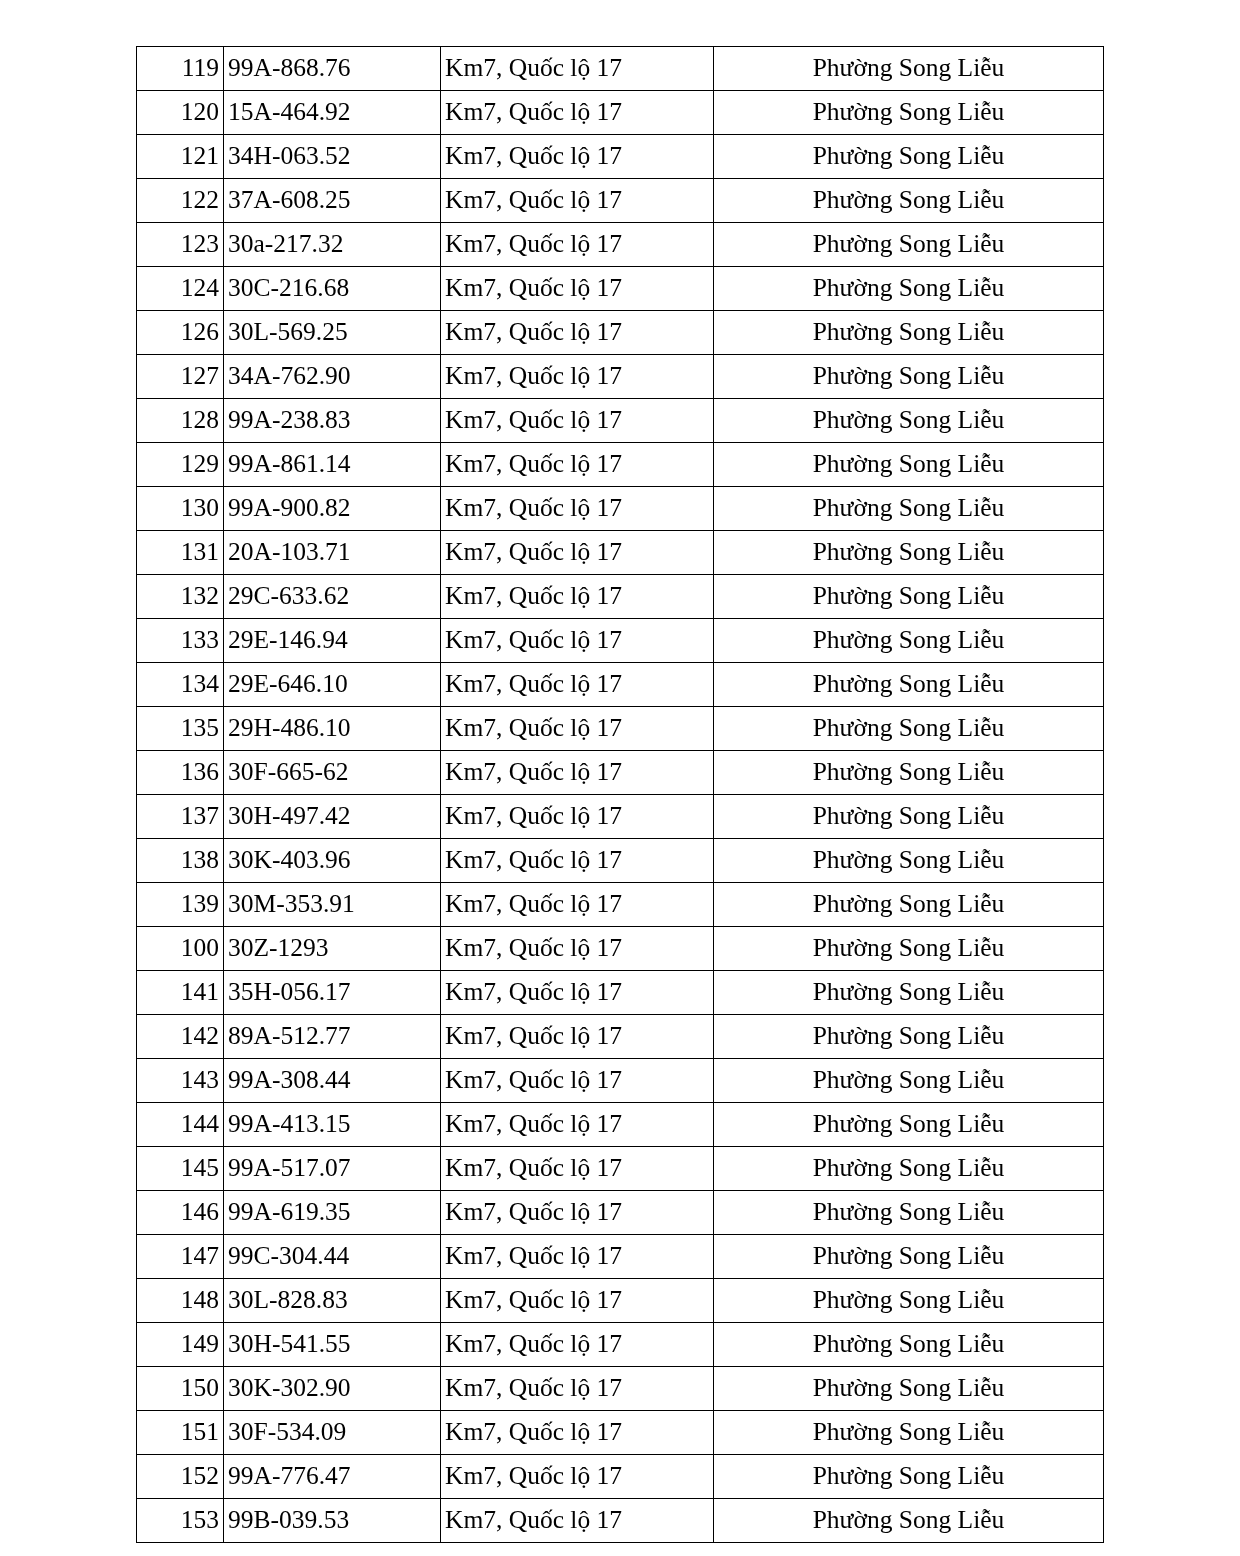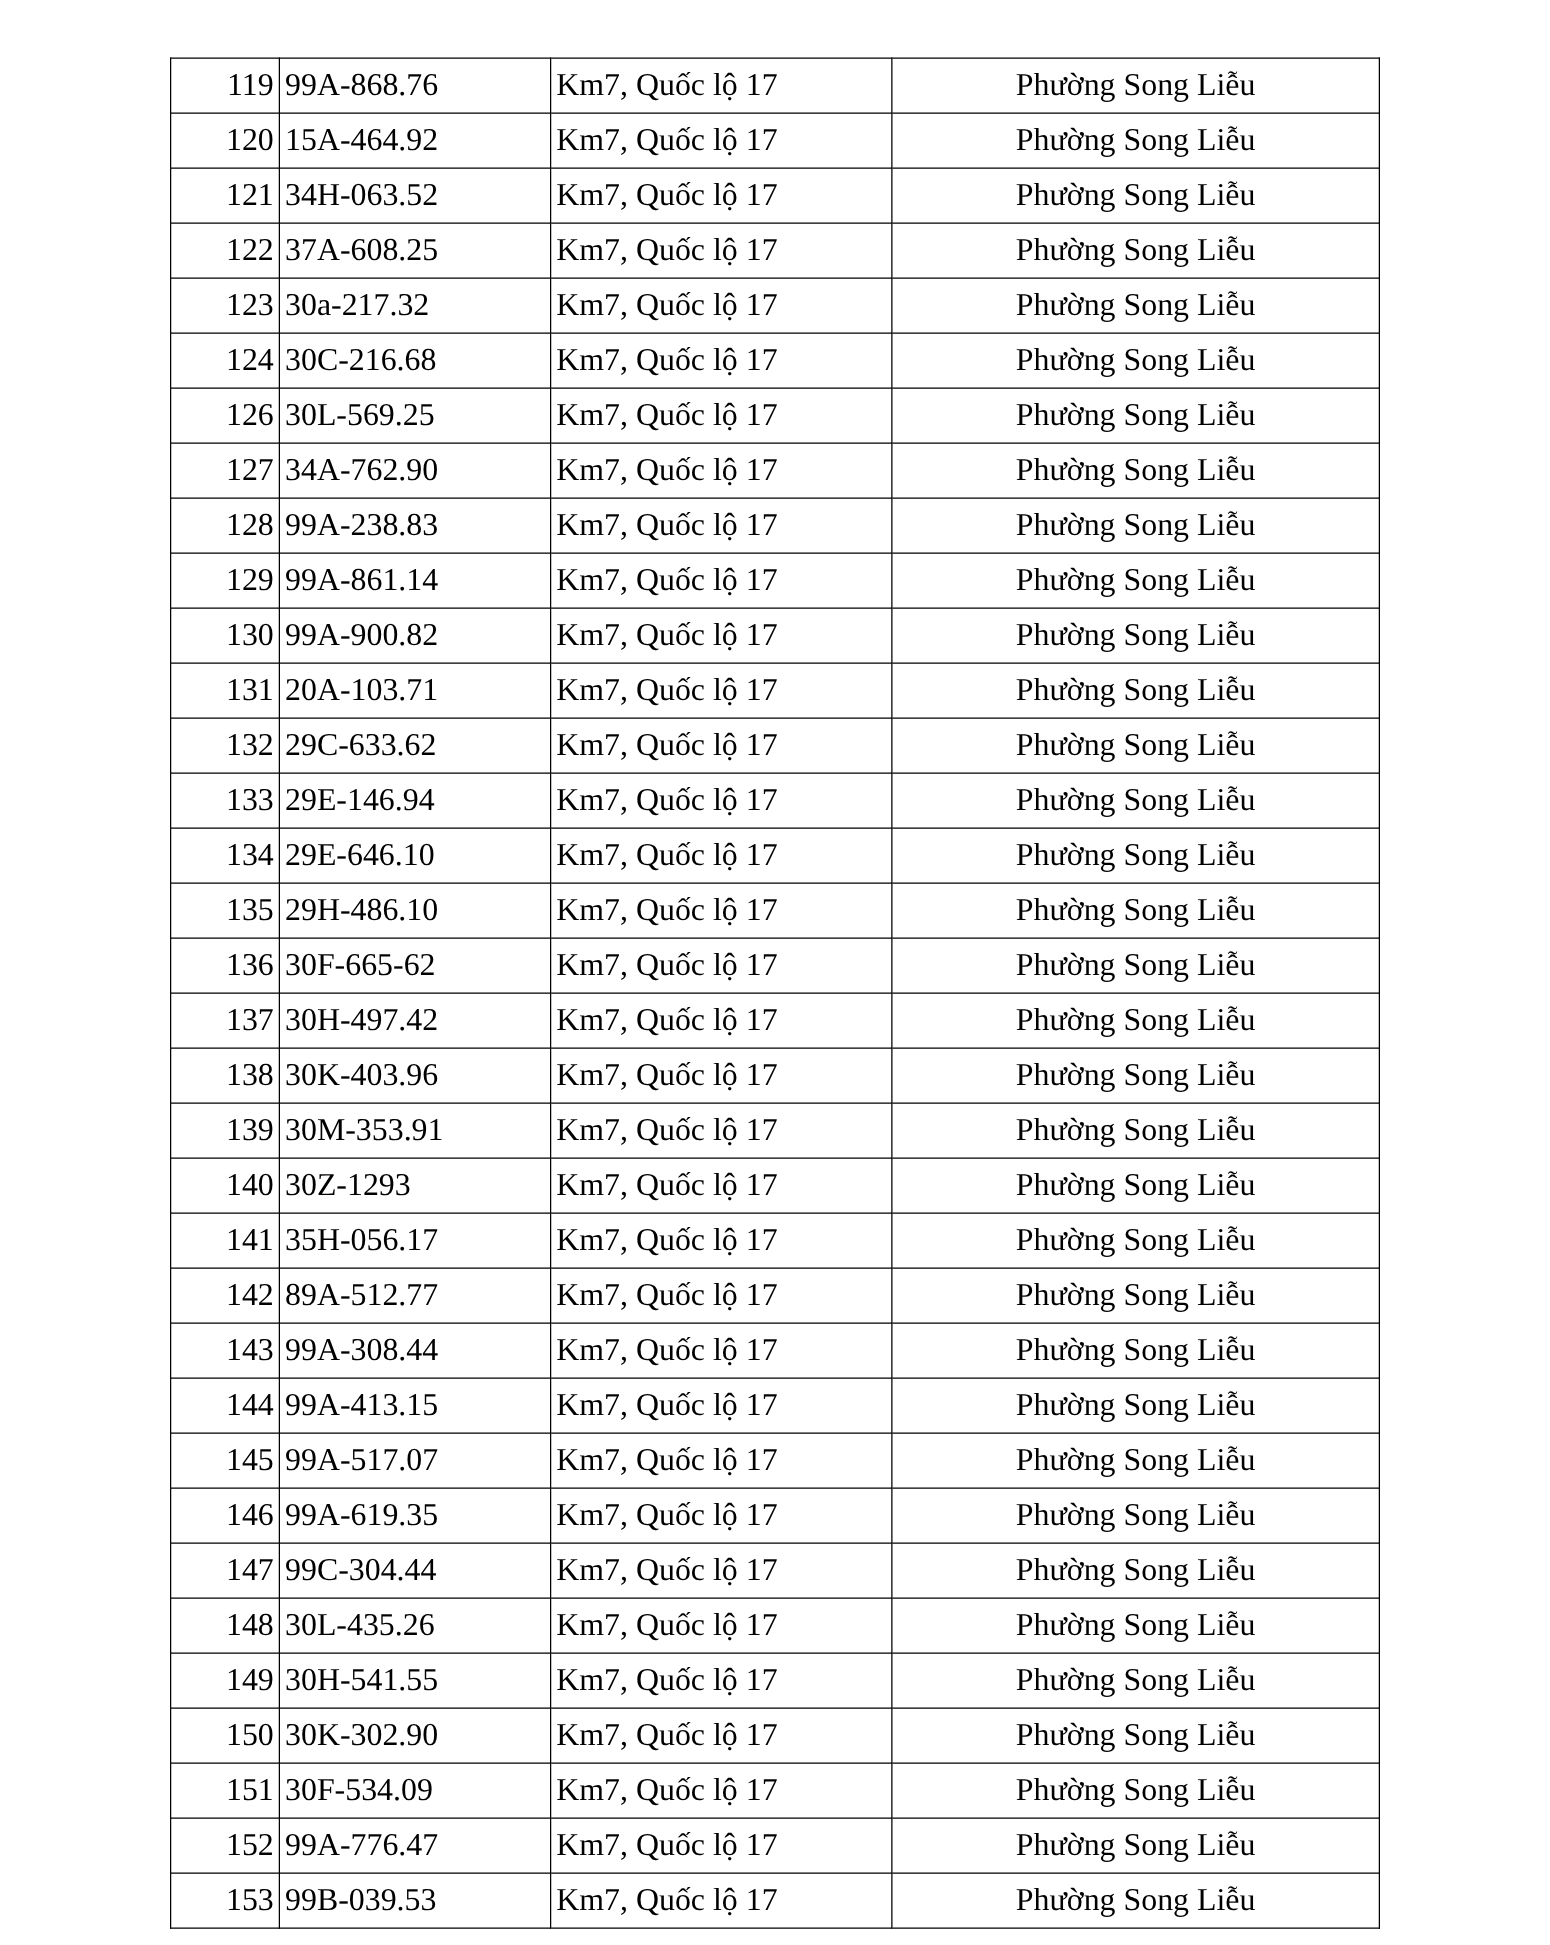--- a/index.html
+++ b/index.html
@@ -173,21 +173,21 @@
           <td class="col-location">Km7, Quốc lộ 17</td>
           <td class="col-ward">Phường Song Liễu</td>
         </tr>
         <tr>
           <td class="col-no">139</td>
           <td class="col-plate">30M-353.91</td>
           <td class="col-location">Km7, Quốc lộ 17</td>
           <td class="col-ward">Phường Song Liễu</td>
         </tr>
         <tr>
-          <td class="col-no">140</td>
+          <td class="col-no">100</td>
           <td class="col-plate">30Z-1293</td>
           <td class="col-location">Km7, Quốc lộ 17</td>
           <td class="col-ward">Phường Song Liễu</td>
         </tr>
         <tr>
           <td class="col-no">141</td>
           <td class="col-plate">35H-056.17</td>
           <td class="col-location">Km7, Quốc lộ 17</td>
           <td class="col-ward">Phường Song Liễu</td>
         </tr>
@@ -222,21 +222,21 @@
           <td class="col-ward">Phường Song Liễu</td>
         </tr>
         <tr>
           <td class="col-no">147</td>
           <td class="col-plate">99C-304.44</td>
           <td class="col-location">Km7, Quốc lộ 17</td>
           <td class="col-ward">Phường Song Liễu</td>
         </tr>
         <tr>
           <td class="col-no">148</td>
-          <td class="col-plate">30L-435.26</td>
+          <td class="col-plate">30L-828.83</td>
           <td class="col-location">Km7, Quốc lộ 17</td>
           <td class="col-ward">Phường Song Liễu</td>
         </tr>
         <tr>
           <td class="col-no">149</td>
           <td class="col-plate">30H-541.55</td>
           <td class="col-location">Km7, Quốc lộ 17</td>
           <td class="col-ward">Phường Song Liễu</td>
         </tr>
         <tr>

